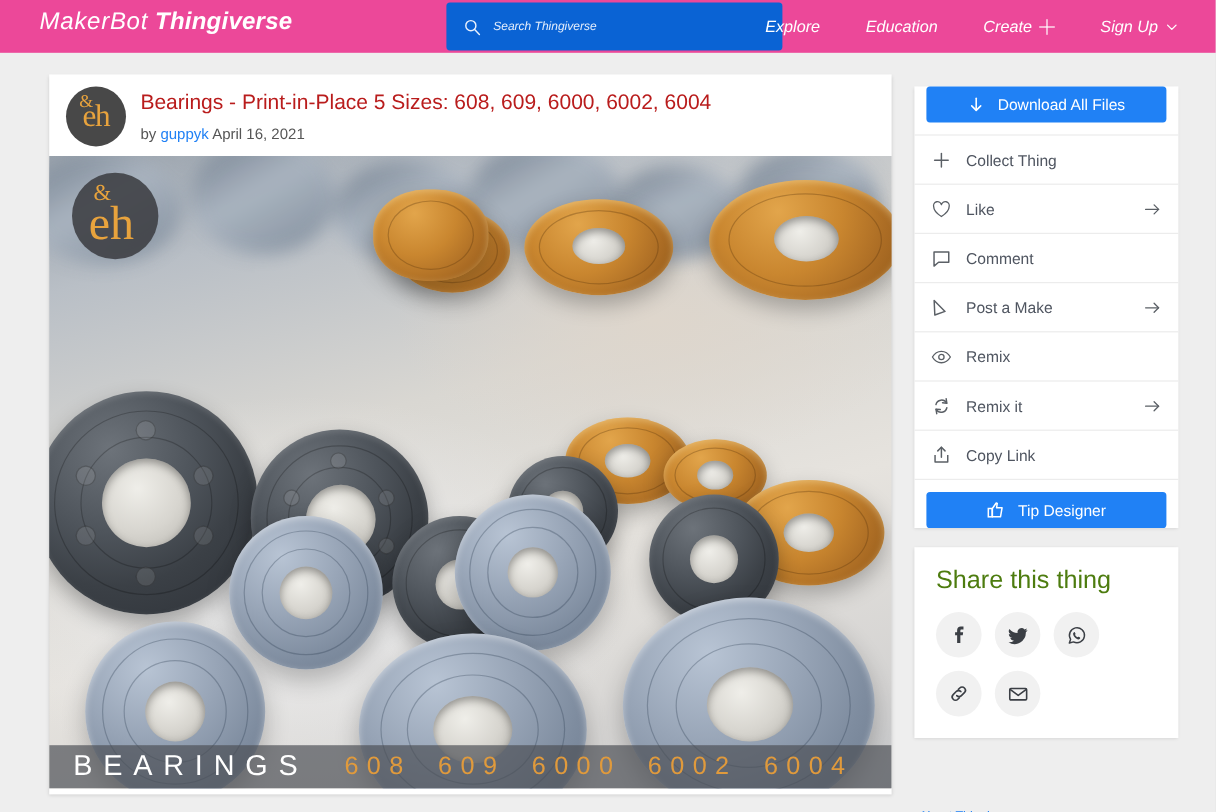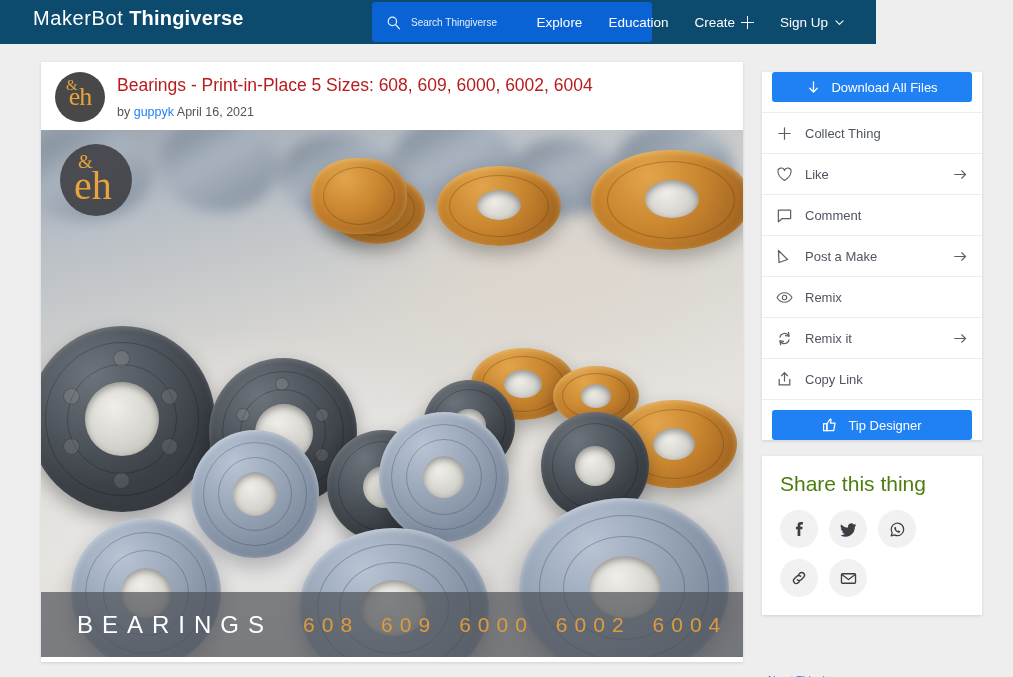--- a/index.html
+++ b/index.html
@@ -7,23 +7,23 @@
     width: 1013px; height: 677px;
     overflow: hidden;
     background: #eeeeee;
     font-family: "Liberation Sans", sans-serif;
     -webkit-font-smoothing: antialiased;
   }
 
   
   .header {
     position: absolute; top: 0; left: 0;
-    width: 876px; height: 44px;
-    background: #0c4a6e;
-    display: flex; align-items: center;
+    width: 1013px; height: 44px;
+    background: #ec4899;
+    display: flex; align-items: center; font-style: italic;
   }
   .logo {
     position: absolute; left: 33px; top: 7px;
     font-size: 20px; letter-spacing: .2px;
     color: #ffffff; white-space: nowrap;
   }
   .logo .lg-light { font-weight: 400; letter-spacing: .6px; }
   .logo .lg-bold { font-weight: 700; }
 
   .searchbox {
@@ -33,21 +33,21 @@
     border-radius: 3px;
     display: flex; align-items: center;
     padding-left: 14px;
     cursor: text;
   }
   .searchbox .s-icon { width: 15px; height: 15px; flex: 0 0 15px; margin-right: 10px; }
   .searchbox .s-ph { color: #e4eefc; font-size: 10px; }
 
   .nav {
     position: absolute; right: 18px; top: 0; height: 44px;
-    display: flex; align-items: center; gap: 0; text-align: center;
+    display: flex; align-items: center; gap: 12px; text-align: center;
   }
   .nav-item {
     color: #ffffff; font-size: 13.5px;
     padding: 0 13px; height: 44px;
     display: flex; align-items: center; gap: 6px;
     cursor: pointer; white-space: nowrap;
   }
   .plus-ic { display:inline-block; width: 13px; height: 13px; position: relative; }
   .plus-ic:before, .plus-ic:after {
     content:""; position:absolute; background:#fff;
@@ -147,24 +147,24 @@
     position:absolute; left: 14px; top: 22px;
     color: #e8a33d; font-family: "Liberation Serif", serif; font-size: 40px; line-height: 1;
   }
   .watermark .wm-amp {
     position:absolute; left: 18px; top: 8px;
     color:#e8a33d; font-family:"Liberation Serif", serif; font-size: 19px; line-height:1;
   }
 
   .caption-band {
     position: absolute; left: 0; bottom: 0;
-    width: 702px; height: 65px;
+    width: 702px; height: 36px;
     background: rgba(75,78,84,.68);
     display: flex; align-items: center;
-    padding-left: 36px; gap: 30px;
+    padding-left: 20px; gap: 30px;
   }
   .cap-word {
     color: #ffffff; font-size: 24px; letter-spacing: 9px; font-weight: 300;
   }
   .cap-nums {
     color: #e09a3c; font-size: 21px; letter-spacing: 7px; font-weight: 400;
     display: flex; gap: 22px;
   }
 
   

